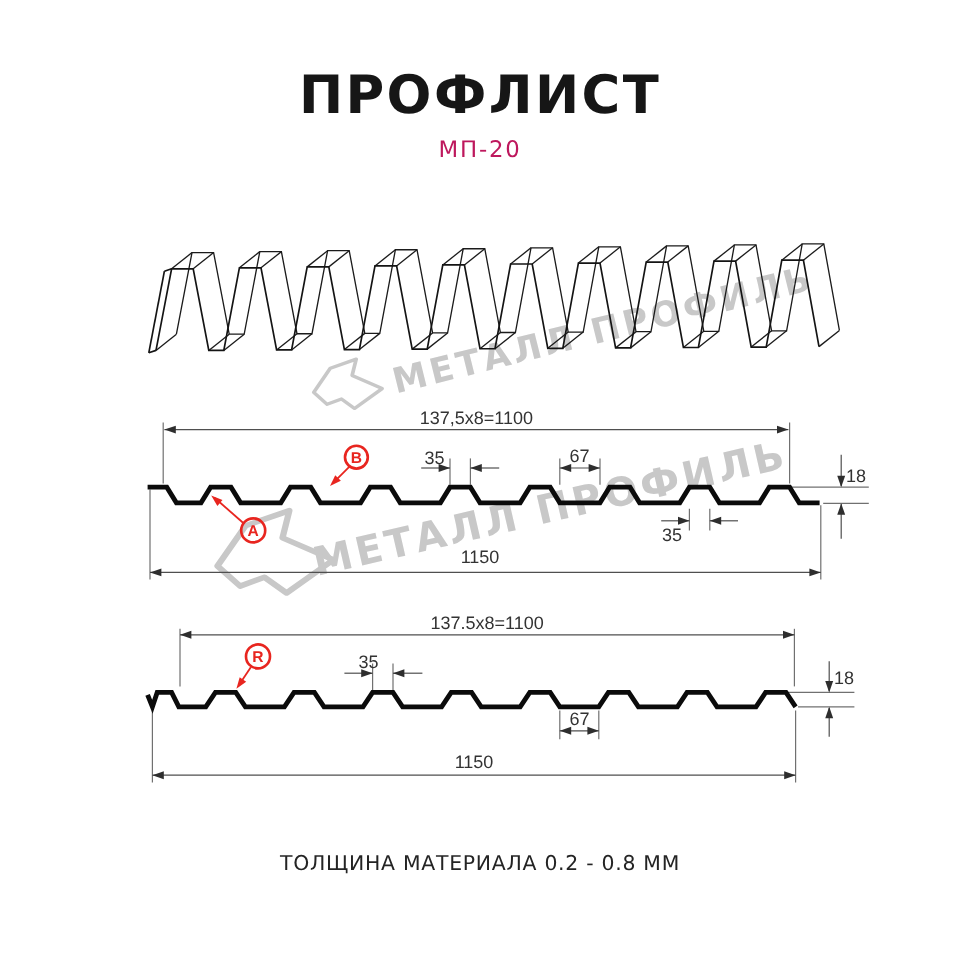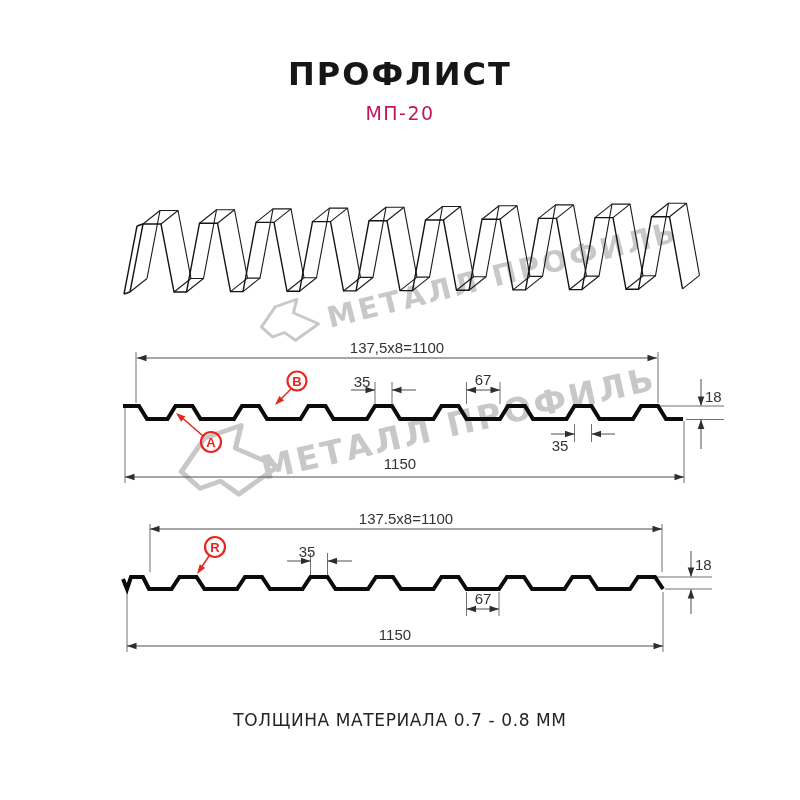--- a/index.html
+++ b/index.html
@@ -1,18 +1,18 @@
 <!DOCTYPE html>
 <html><head>
 <meta charset="utf-8">
 <style>
   html,body{margin:0;padding:0;background:#ffffff;}
   .stage{position:relative;width:800px;height:800px;background:#fff;overflow:hidden;font-family:"Liberation Sans",sans-serif;}
   .hdr{position:absolute;top:58px;left:0;width:100%;text-align:center;}
-  .title{font-family:"DejaVu Sans",sans-serif;font-weight:bold;font-size:32px;letter-spacing:2px;color:#161616;line-height:1;}
+  .title{font-family:"DejaVu Sans",sans-serif;font-weight:bold;font-size:44px;letter-spacing:2px;color:#161616;line-height:1;}
   .subtitle{margin-top:14px;font-family:"DejaVu Sans",sans-serif;font-size:19px;letter-spacing:1.5px;color:#be185d;line-height:1;}
   .footer{position:absolute;top:710px;left:0;width:100%;text-align:center;font-family:"DejaVu Sans",sans-serif;font-size:17px;letter-spacing:0.6px;color:#242424;}
   svg{position:absolute;top:0;left:0;}
   .prof{fill:none;stroke:#0b0b0b;stroke-width:4;stroke-linejoin:miter;}
   .dim{stroke:#4f4f4f;stroke-width:1;}
   .ext{stroke:#707070;stroke-width:1;}
   .arr{fill:#2e2e2e;stroke:none;}
   .red{stroke:#e8251f;stroke-width:1.5;}
   .redarr{fill:#e8251f;stroke:none;}
   .redcirc{fill:none;stroke:#e8251f;stroke-width:2.2;}
@@ -182,14 +182,14 @@
     <text class="dt mid" x="406" y="524">137.5x8=1100</text>
     <text class="dt mid" x="307" y="557">35</text>
     <text class="dt mid" x="483" y="604">67</text>
     <text class="dt" x="695" y="570">18</text>
     <text class="dt mid" x="395" y="640">1150</text>
 
     <circle class="redcirc" cx="215" cy="547" r="10"></circle>
     <text class="redletter" x="215" y="552">R</text>
   </svg>
 
-  <div class="footer">ТОЛЩИНА МАТЕРИАЛА 0.7 - 0.8 ММ</div>
+  <div class="footer">ТОЛЩИНА МАТЕРИАЛА 0.2 - 0.8 ММ</div>
 </div>
 
 </body></html>

